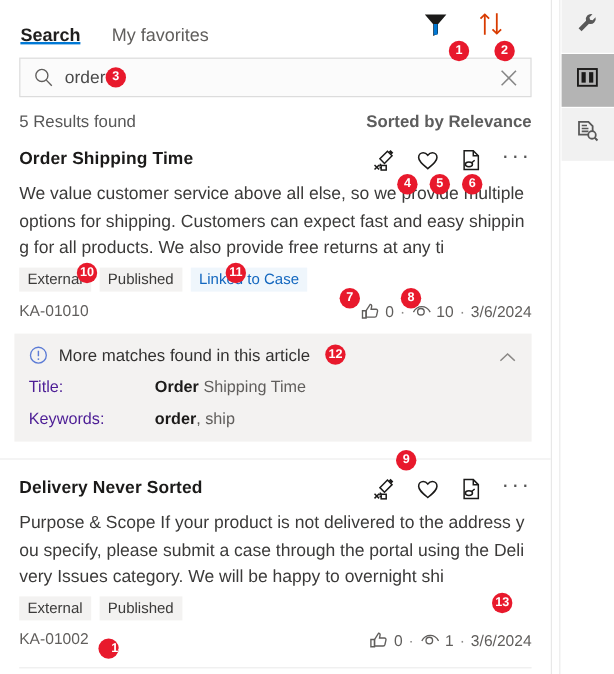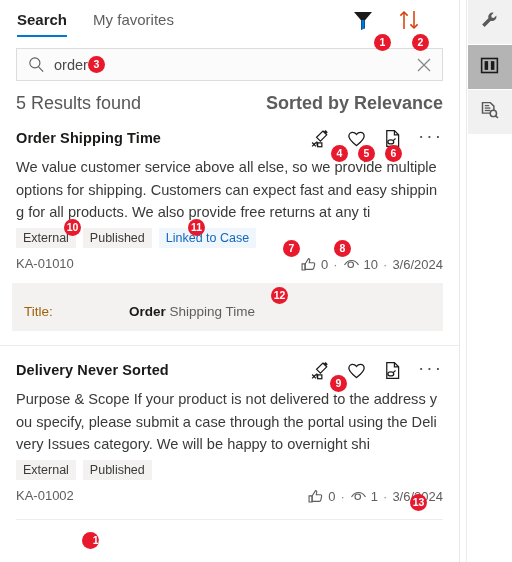--- a/index.html
+++ b/index.html
@@ -31,21 +31,21 @@
   .tabs {
     display: flex;
     align-items: flex-end;
     height: 37px;
     padding-left: 17px;
     gap: 26px;
   }
   .tab {
     font-size: 15px;
     color: #605e5c;
-    padding-bottom: 10px;
+    padding-bottom: 0;
     position: relative;
     cursor: pointer;
     line-height: 1;
   }
   .tab.active {
     color: #201f1e;
     font-weight: bold;
   }
   .tab.active::after {
     content: "";
@@ -85,21 +85,21 @@
     position: relative;
     white-space: nowrap;
   }
   .clear-x { width: 20px; height: 20px; cursor: pointer; }
 
   
   .results-row {
     display: flex;
     justify-content: space-between;
     padding: 12px 16px 0 16px;
-    font-size: 18px;
+    font-size: 14px;
     color: #575757;
   }
   .sorted-by { color: #5d5d5d; font-weight: bold; }
 
   
   .card { padding: 16px 16px 0 16px; position: relative; }
   .card-head {
     display: flex;
     align-items: flex-start;
     justify-content: space-between;
@@ -187,21 +187,21 @@
   .matches-title { font-size: 14px; color: #323130; position: relative; }
   .chev {
     position: absolute; right: 0; top: 2px;
     width: 16px; height: 10px; cursor: pointer;
   }
   .match-line {
     display: flex;
     margin-top: 11px;
     font-size: 13.5px;
   }
-  .match-label { width: 105px; color: #a16207; flex: 0 0 105px; }
+  .match-label { width: 105px; color: #4c1d95; flex: 0 0 105px; }
   .match-val { color: #605e5c; }
   .match-val b { color: #1b1a19; font-weight: bold; }
 
   .card-divider { height: 1px; background: #ededed; margin: 14px 0 0 0; }
 
   
   .rail-btn {
     width: 44px; height: 44px;
     margin: 0 auto 1px auto;
     background: #f1f1f1;
@@ -338,23 +338,42 @@
             </svg>
           </span>
           <span>10</span>
           <span class="sep">·</span>
           <span>3/6/2024</span>
         </div>
       </div>
     </div>
 
     <div class="matches">
+      <div class="matches-head">
+        <span class="info-ico">
+          <svg viewBox="0 0 16 16" width="16" height="16">
+            <circle cx="8" cy="8" r="6.6" fill="none" stroke="#5b7bd5" stroke-width="1.1"></circle>
+            <line x1="8" y1="4.3" x2="8" y2="8.9" stroke="#5b7bd5" stroke-width="1.2"></line>
+            <circle cx="8" cy="11.2" r="0.75" fill="#5b7bd5"></circle>
+          </svg>
+        </span>
+        <span class="matches-title">More matches found in this article</span>
+        <span class="chev">
+          <svg viewBox="0 0 16 10" width="16" height="10">
+            <polyline points="2,7.6 8,2 14,7.6" fill="none" stroke="#8a8886" stroke-width="1.3"></polyline>
+          </svg>
+        </span>
+      </div>
       <div class="match-line">
         <span class="match-label">Title:</span>
         <span class="match-val"><b>Order</b><span> Shipping Time</span></span>
+      </div>
+      <div class="match-line">
+        <span class="match-label">Keywords:</span>
+        <span class="match-val"><b>order</b><span>, ship</span></span>
       </div>
     </div>
 
     <div class="card-divider"></div>
 
     <div class="card">
       <div class="card-head">
         <div class="card-title">Delivery Never Sorted</div>
         <div class="card-actions">
           <div class="act">

